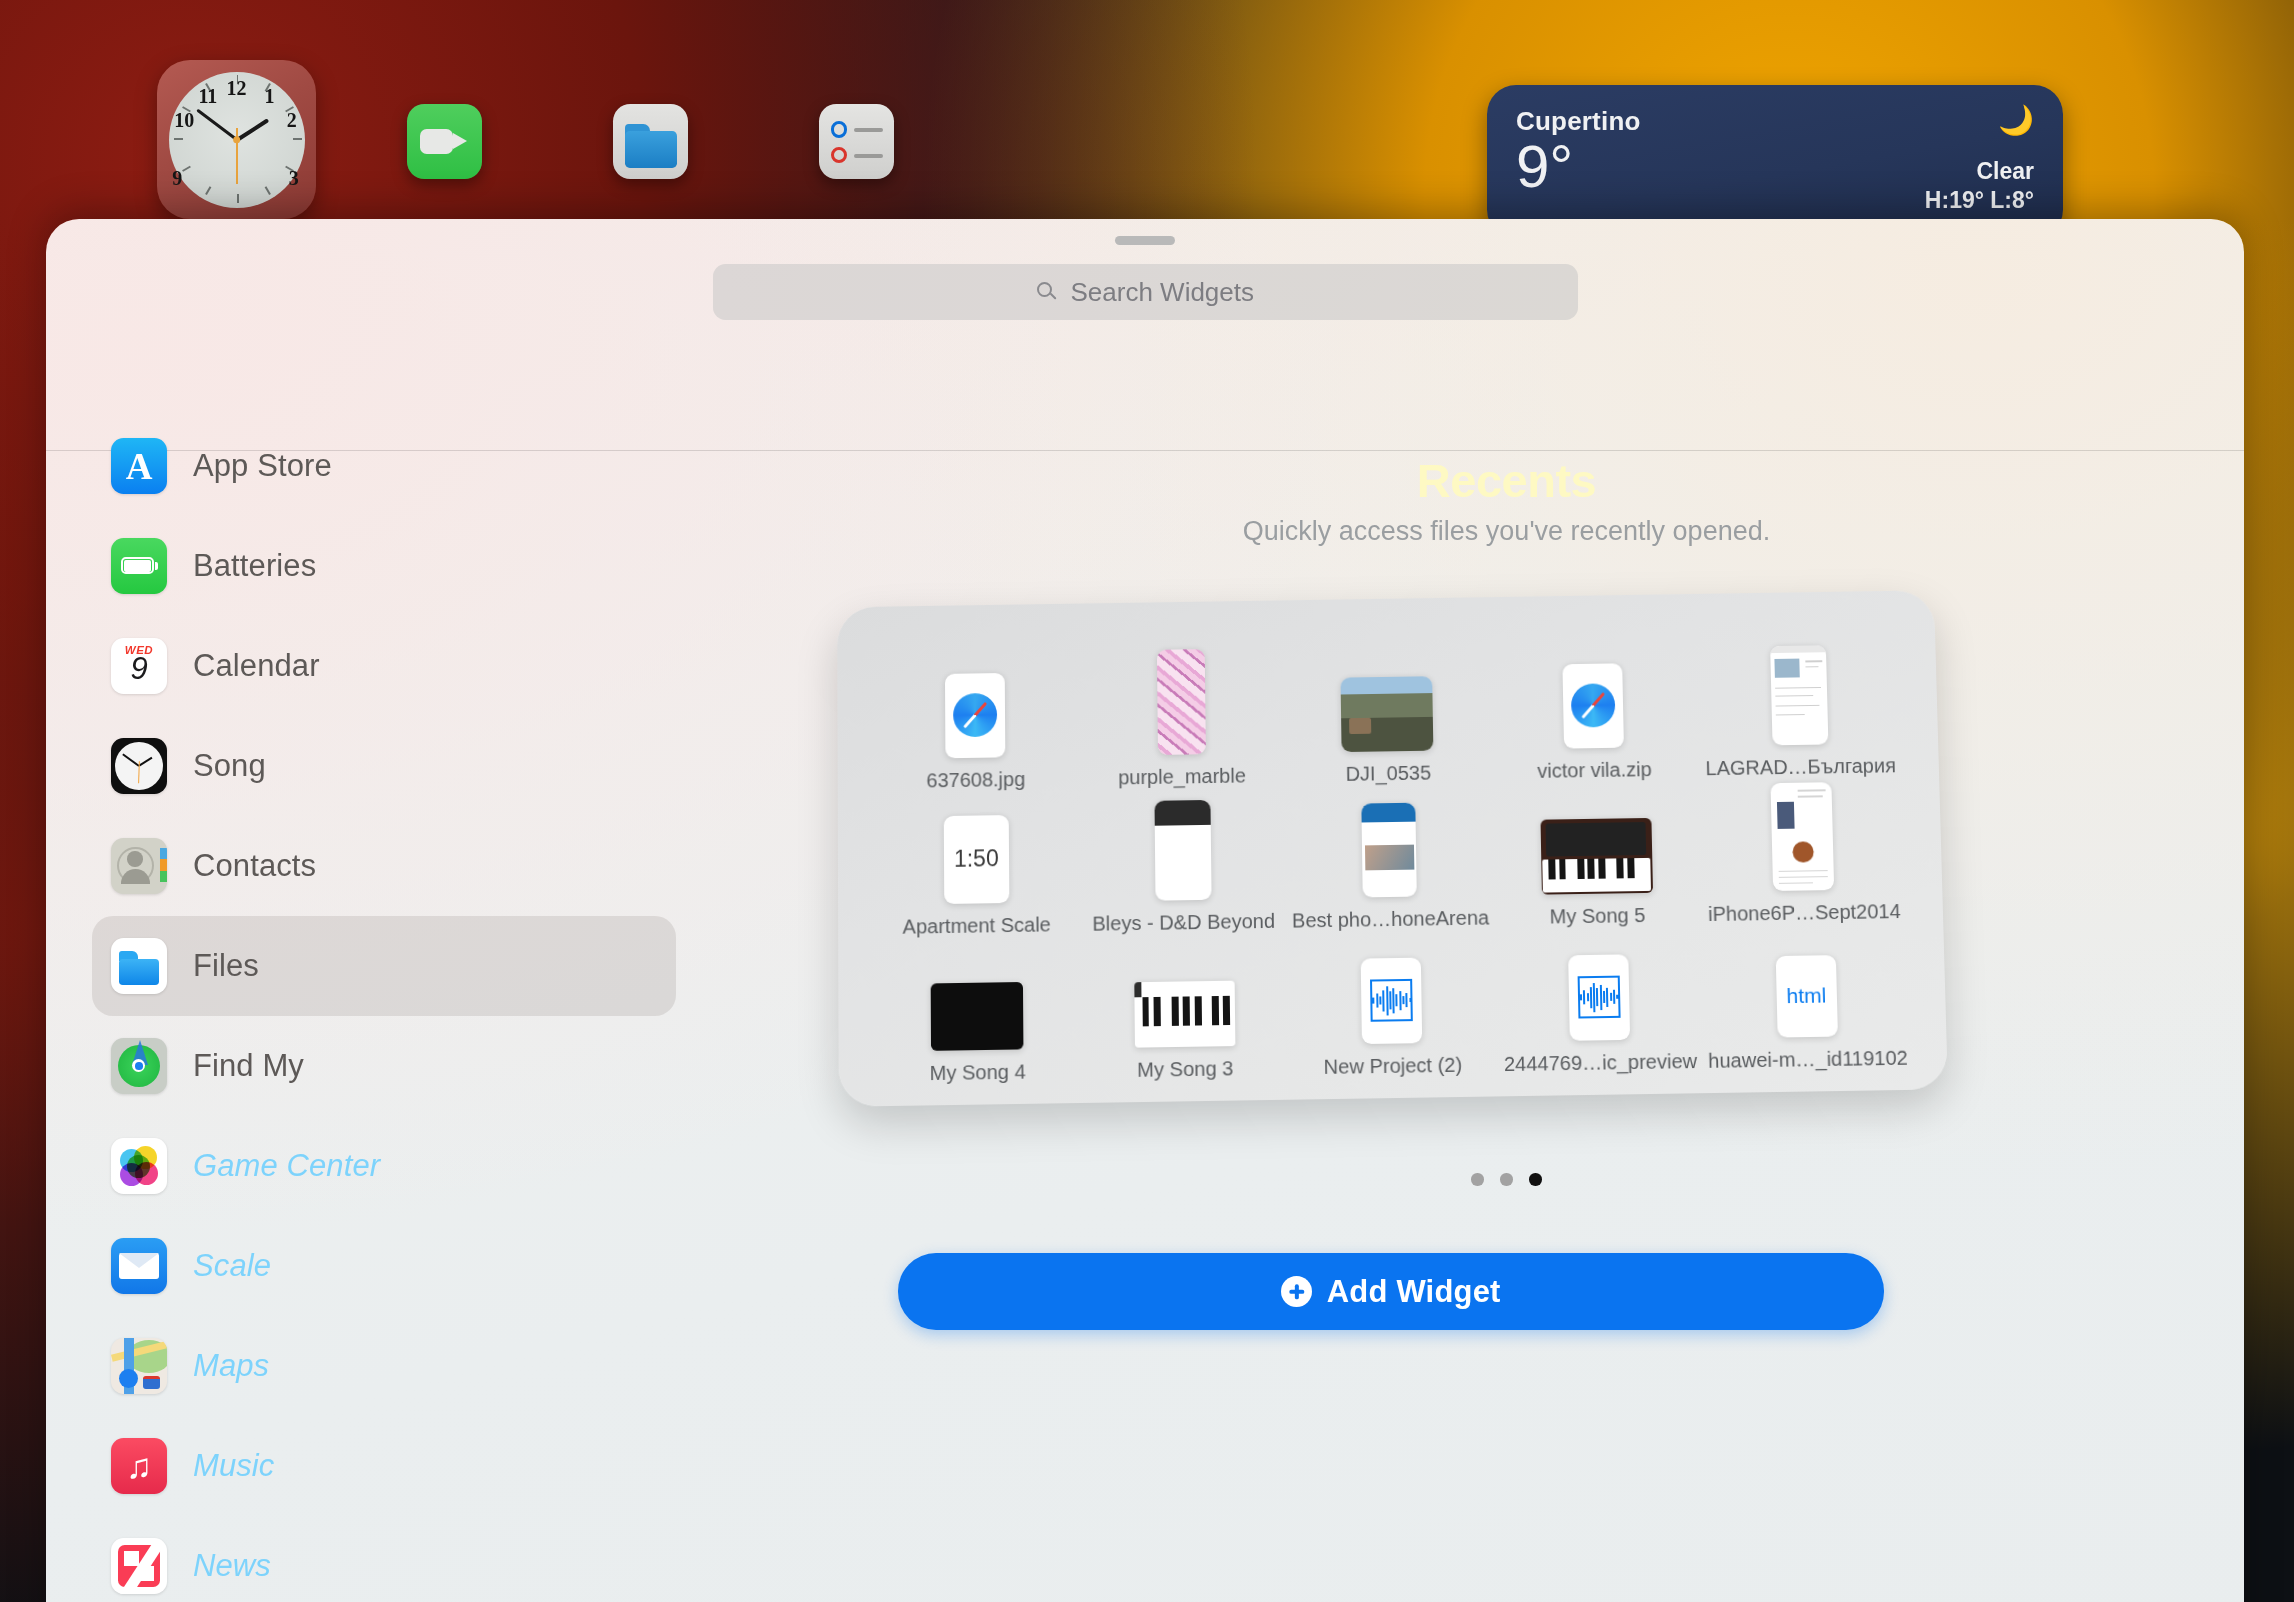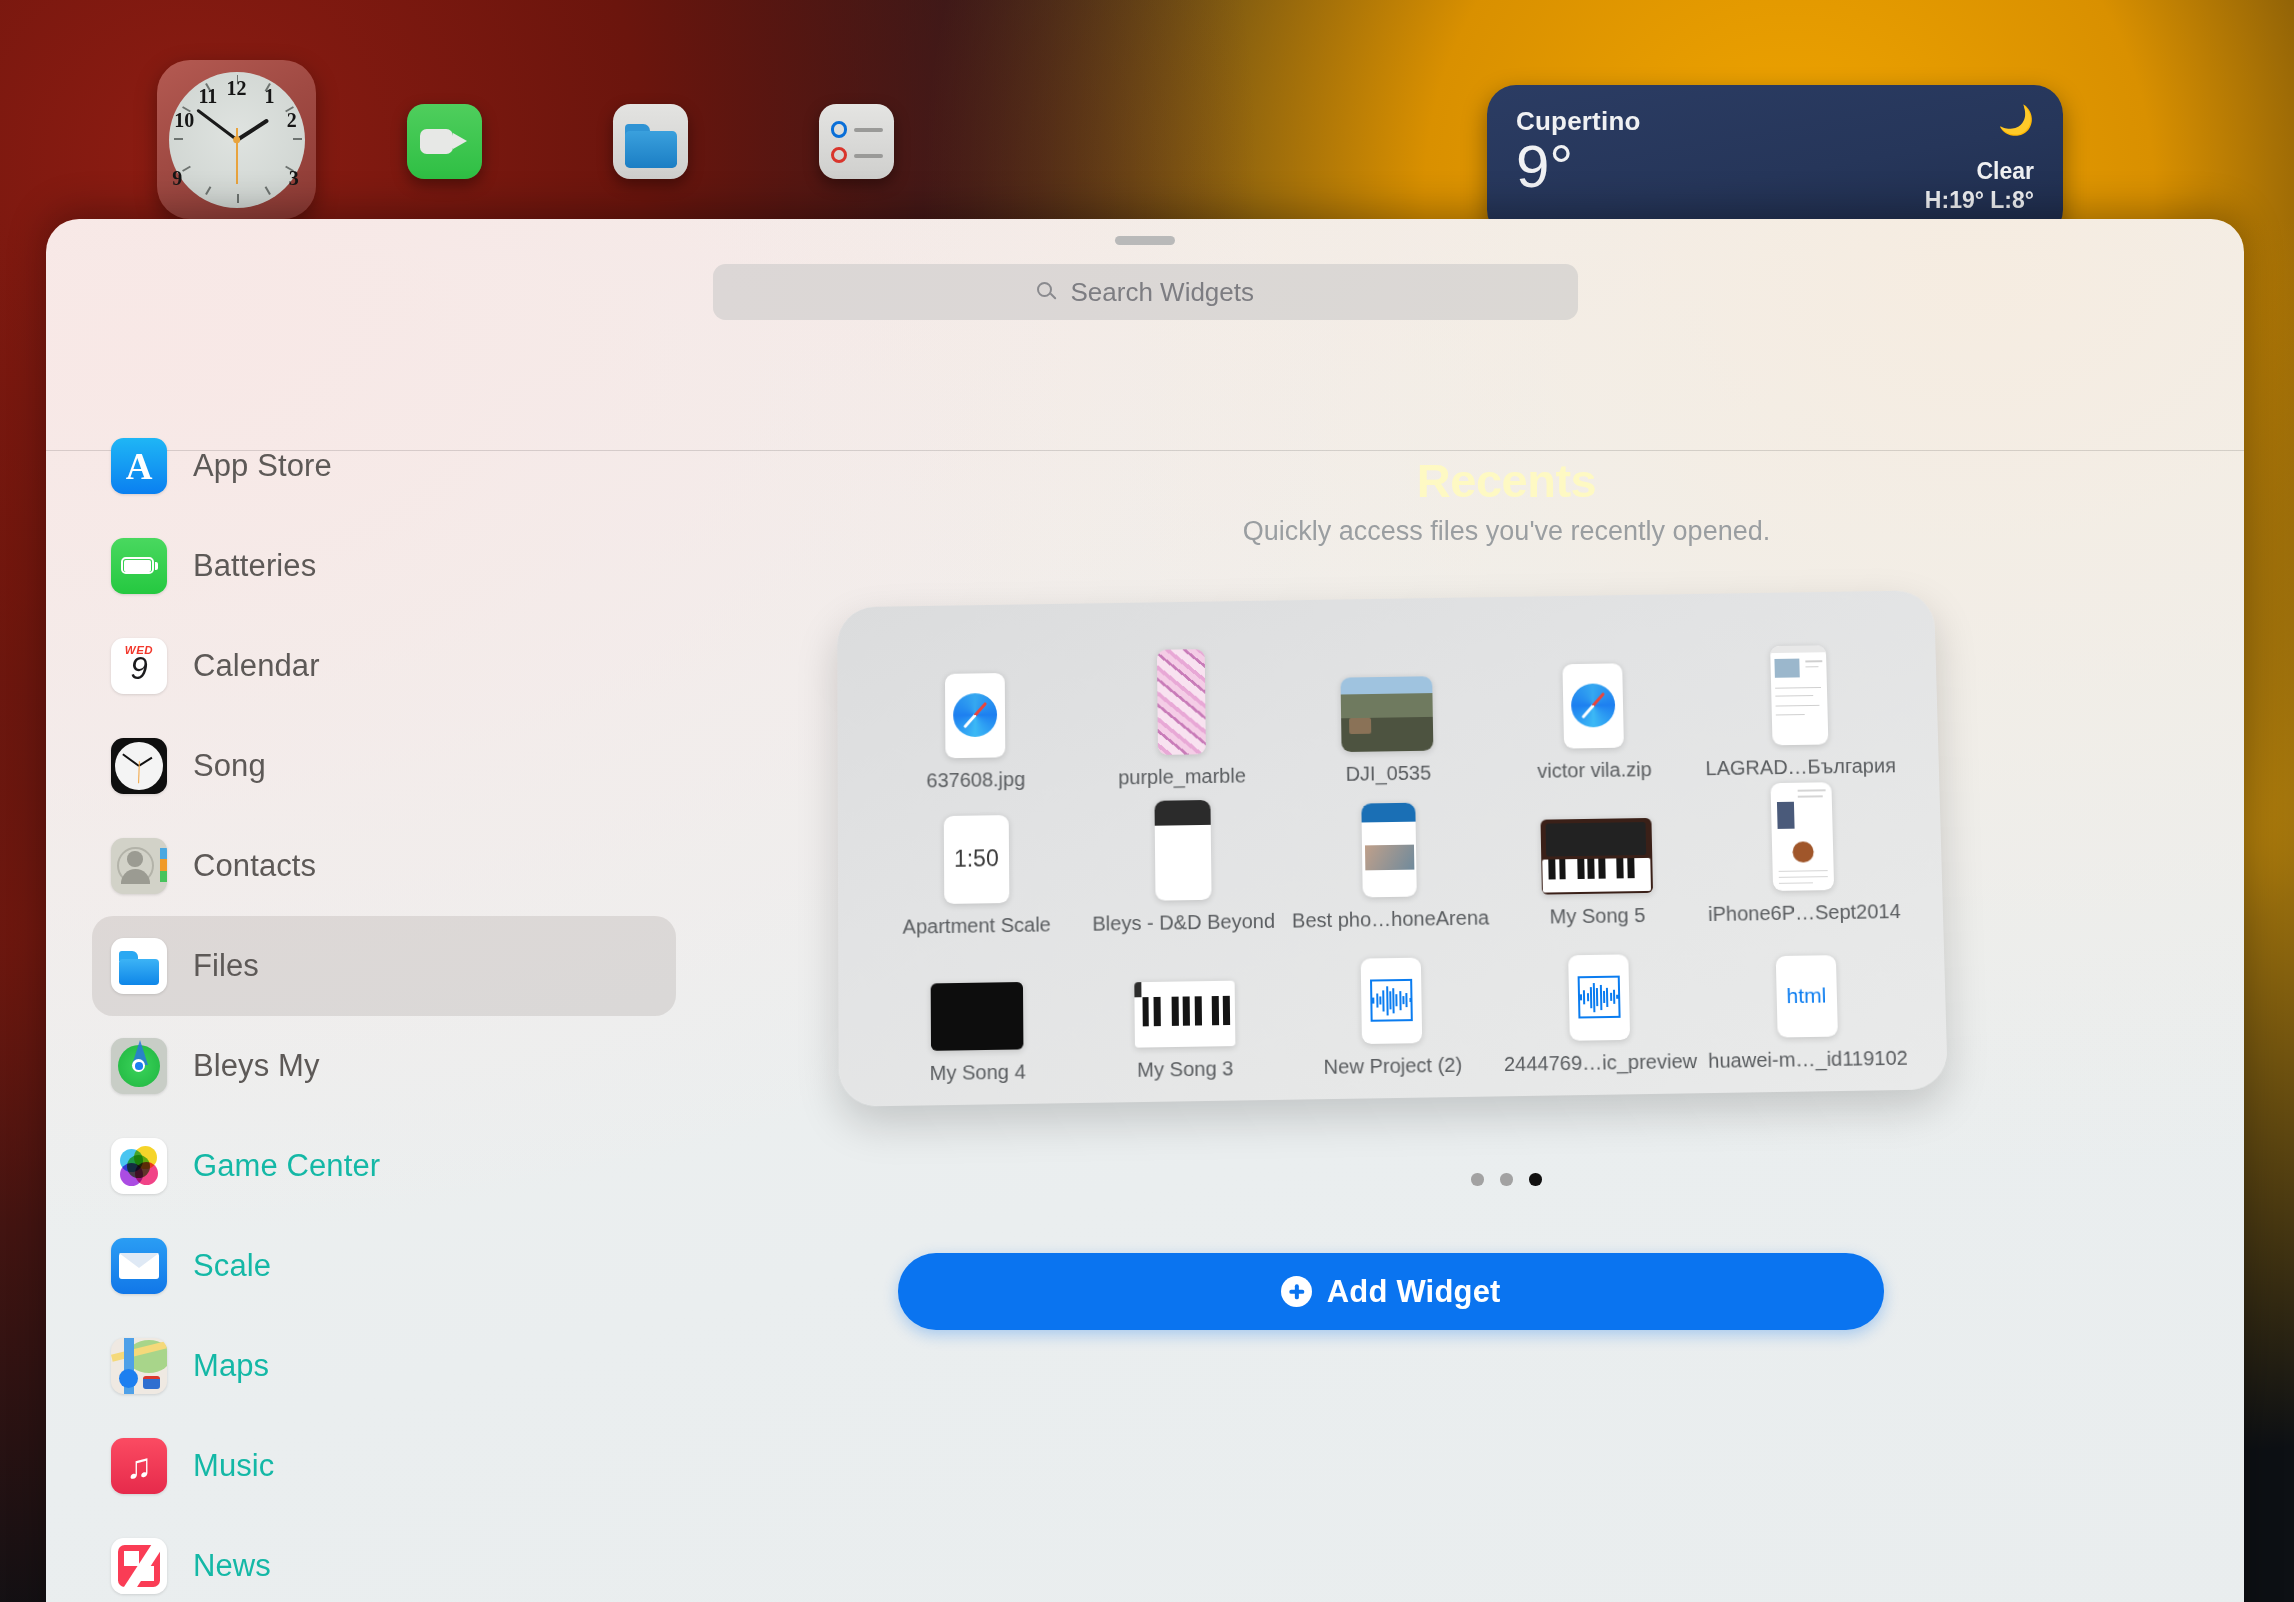--- a/index.html
+++ b/index.html
@@ -118,21 +118,21 @@
     position: absolute; left: 46px; top: 451px; width: 672px; bottom: 0;
     padding-top: 0px;
   }
   .side-item {
     position: relative; height: 100px; margin: 0 42px 0 46px;
     display: flex; align-items: center; gap: 26px;
     padding-left: 19px; border-radius: 21px;
   }
   .side-item.selected { background: rgba(150,140,138,.22); }
   .side-label { font-size: 31px; color: #5d5957; letter-spacing: 0.1px; }
-  .side-item.dim .side-label { color: #14b8a6; }
+  .side-item.dim .side-label { color: #7dd3fc; font-style: italic; }
   .app-ic { width: 56px; height: 56px; border-radius: 12.5px; flex: none; position: relative; overflow: hidden; box-shadow: 0 1px 2.9px rgba(0,0,0,.13);}
 
   
   .ic-appstore { background: linear-gradient(180deg,#1fb6f5 0%, #0a7ff0 100%); }
   .ic-appstore .a { position:absolute; left:50%; top:50%; transform:translate(-50%,-50%); font-size:37px; color:#fff; font-weight:700; font-family:"Liberation Serif",serif;}
   .ic-batteries { background: linear-gradient(180deg,#49d85f 0%, #25c840 100%); }
   .ic-batteries .b { position:absolute; left:9.6px; top:19px; width:33px; height:17.3px; border:2.4px solid #fff; border-radius:4.8px;}
   .ic-batteries .bc { position:absolute; left:12.5px; top:22px; width:27px;height:11.5px;background:#fff;border-radius:1.9px;}
   .ic-batteries .bt { position:absolute; left:44px; top:24px; width:2.9px;height:7.7px;background:#fff;border-radius:0 1.9px 1.9px 0;}
   .ic-calendar { background:#fff; }
@@ -380,21 +380,21 @@
     <span class="side-label">Files</span>
   </div>
 
   <div class="side-item">
     <span class="app-ic ic-findmy">
         <i class="g"></i>
         <i class="w"></i>
         <i class="dot"></i>
         <i class="dot2"></i>
       </span>
-    <span class="side-label">Bleys My</span>
+    <span class="side-label">Find My</span>
   </div>
 
   <div class="side-item dim">
     <span class="app-ic ic-gamecenter">
       <i style="left:8.6px;top:10.6px;background:#39c0f0"></i>
       <i style="left:23px;top:7.7px;background:#f5d117"></i>
       <i style="left:16.3px;top:17.3px;background:#57c23c"></i>
       <i style="left:8.6px;top:25px;background:#a43de0"></i>
       <i style="left:24px;top:24px;background:#f0337d"></i>
     </span>

